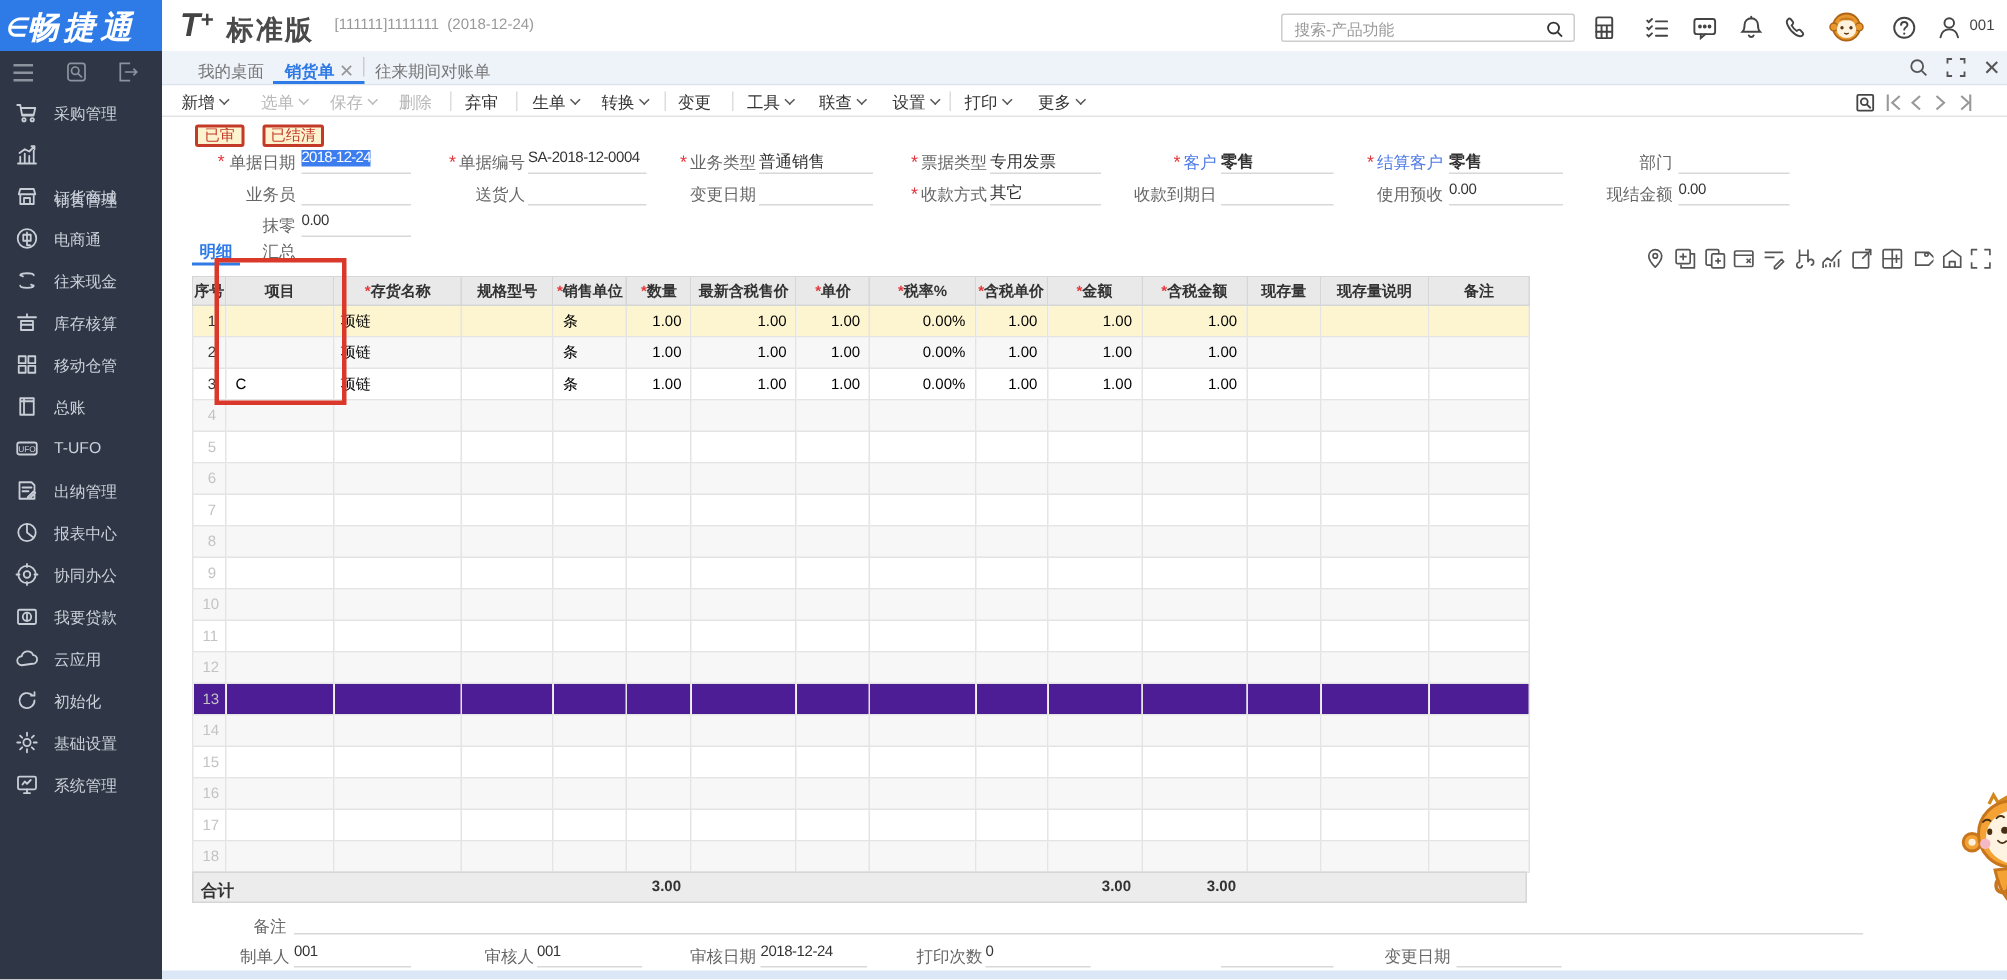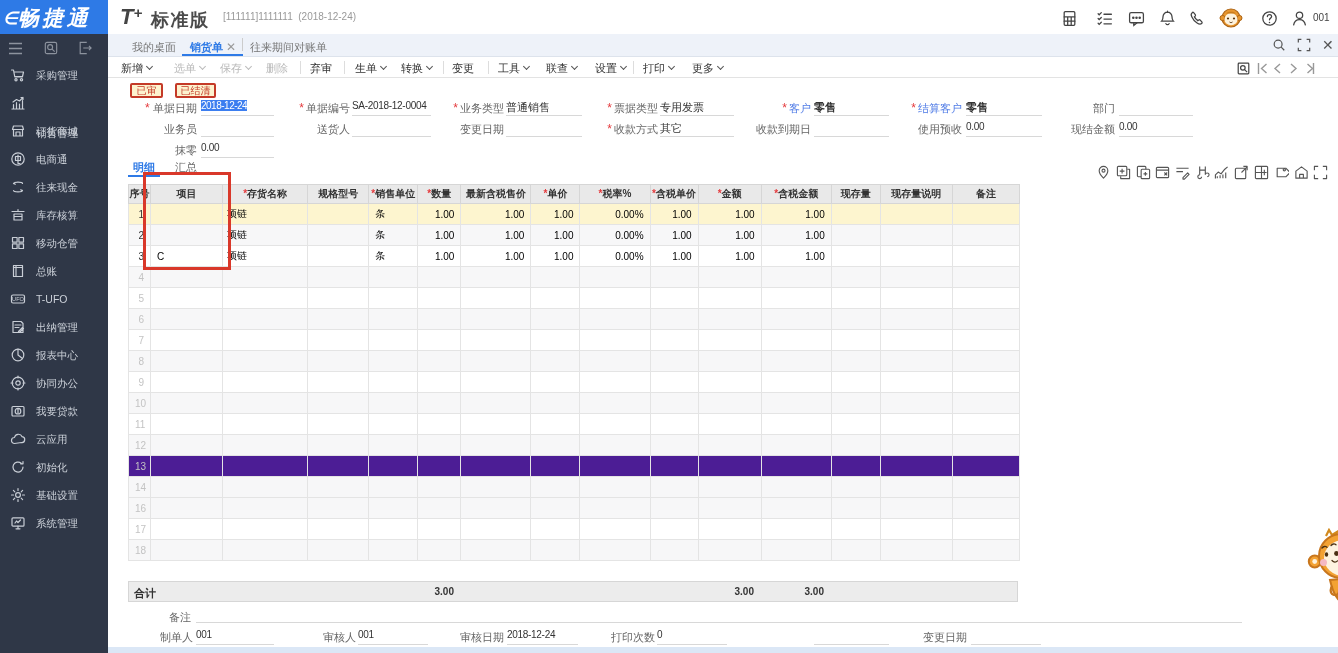--- a/index.html
+++ b/index.html
@@ -12,20 +12,27 @@
 table.grid { border-collapse:collapse; table-layout:fixed; }
 table.grid td, table.grid th { border:1px solid #e4e4e4; font-size:10px; overflow:hidden; white-space:nowrap; padding:0 6px; }
 table.grid td.pl4 { padding:0 4px; }
 table.grid th { background:#e9e9e9; border-color:#d6d6d6; color:#333; font-weight:bold; text-align:center; padding:0; font-size:10px; }
 </style></head><body>
 <div id="page">
 <div class="abs" style="left:108px;top:0;width:1230px;height:34px;background:#fff;"></div>
 <div class="abs" style="left:120px;top:4px;width:60px;height:26px;font-size:22px;font-weight:bold;font-style:italic;color:#444;">T<span style="font-size:15px;vertical-align:6px;">+</span></div>
 <div class="abs" style="left:151px;top:8px;font-size:18px;font-weight:bold;color:#4a4a4a;letter-spacing:1.5px;">标准版</div>
 <div class="abs" style="left:223px;top:11px;font-size:10px;color:#999;">[111111]1111111&nbsp;&nbsp;(2018-12-24)</div>
+<div class="abs" style="left:854px;top:9px;width:196px;height:19px;border:1px solid #ccc;border-radius:2px;background:#fff;">
+      <span style="position:absolute;left:8px;top:3px;font-size:10.5px;color:#999;">搜索-产品功能</span>
+      <svg style="position:absolute;right:6px;top:3px;" width="13" height="13" viewBox="0 0 16 16" fill="none" stroke="#333" stroke-width="1.5">
+        <circle cx="7" cy="7" r="4.5"></circle>
+        <path d="M10.5 10.5L14 14"></path>
+      </svg>
+    </div>
 <svg class="abs" style="left:1061px;top:10px;" width="17" height="17" viewBox="0 0 16 16" fill="none" stroke="#444" stroke-width="1.2" stroke-linecap="round">
       <rect x="3" y="1.5" width="10" height="13" rx="1"></rect>
       <path d="M3 6.5h10M6.3 6.5v8M9.6 6.5v8M3 10.5h10"></path>
     </svg>
 <svg class="abs" style="left:1096px;top:10px;" width="17" height="17" viewBox="0 0 16 16" fill="none" stroke="#444" stroke-width="1.2" stroke-linecap="round">
       <path d="M2 3.5l1 1 2-2M2 8l1 1 2-2M2 12.5l1 1 2-2M7.5 4h7M7.5 8.5h7M7.5 13h7"></path>
     </svg>
 <svg class="abs" style="left:1128px;top:10px;" width="17" height="17" viewBox="0 0 16 16" fill="none" stroke="#444" stroke-width="1.2" stroke-linecap="round">
       <rect x="1.5" y="2.5" width="13" height="9.5" rx="1.5"></rect>
       <path d="M5.5 12v2.5L8.5 12"></path>
@@ -529,20 +536,37 @@
           <td></td>
           <td></td>
           <td></td>
           <td></td>
           <td></td>
           <td></td>
           <td></td>
         </tr>
         <tr style="height:21px;background:#f7f7f8;">
           <td style="text-align:right;color:#c3c3c3;">14</td>
+          <td></td>
+          <td></td>
+          <td></td>
+          <td></td>
+          <td></td>
+          <td></td>
+          <td></td>
+          <td></td>
+          <td></td>
+          <td></td>
+          <td></td>
+          <td></td>
+          <td></td>
+          <td></td>
+        </tr>
+        <tr style="height:21px;background:#fff;">
+          <td style="text-align:right;color:#c3c3c3;">15</td>
           <td></td>
           <td></td>
           <td></td>
           <td></td>
           <td></td>
           <td></td>
           <td></td>
           <td></td>
           <td></td>
           <td></td>

